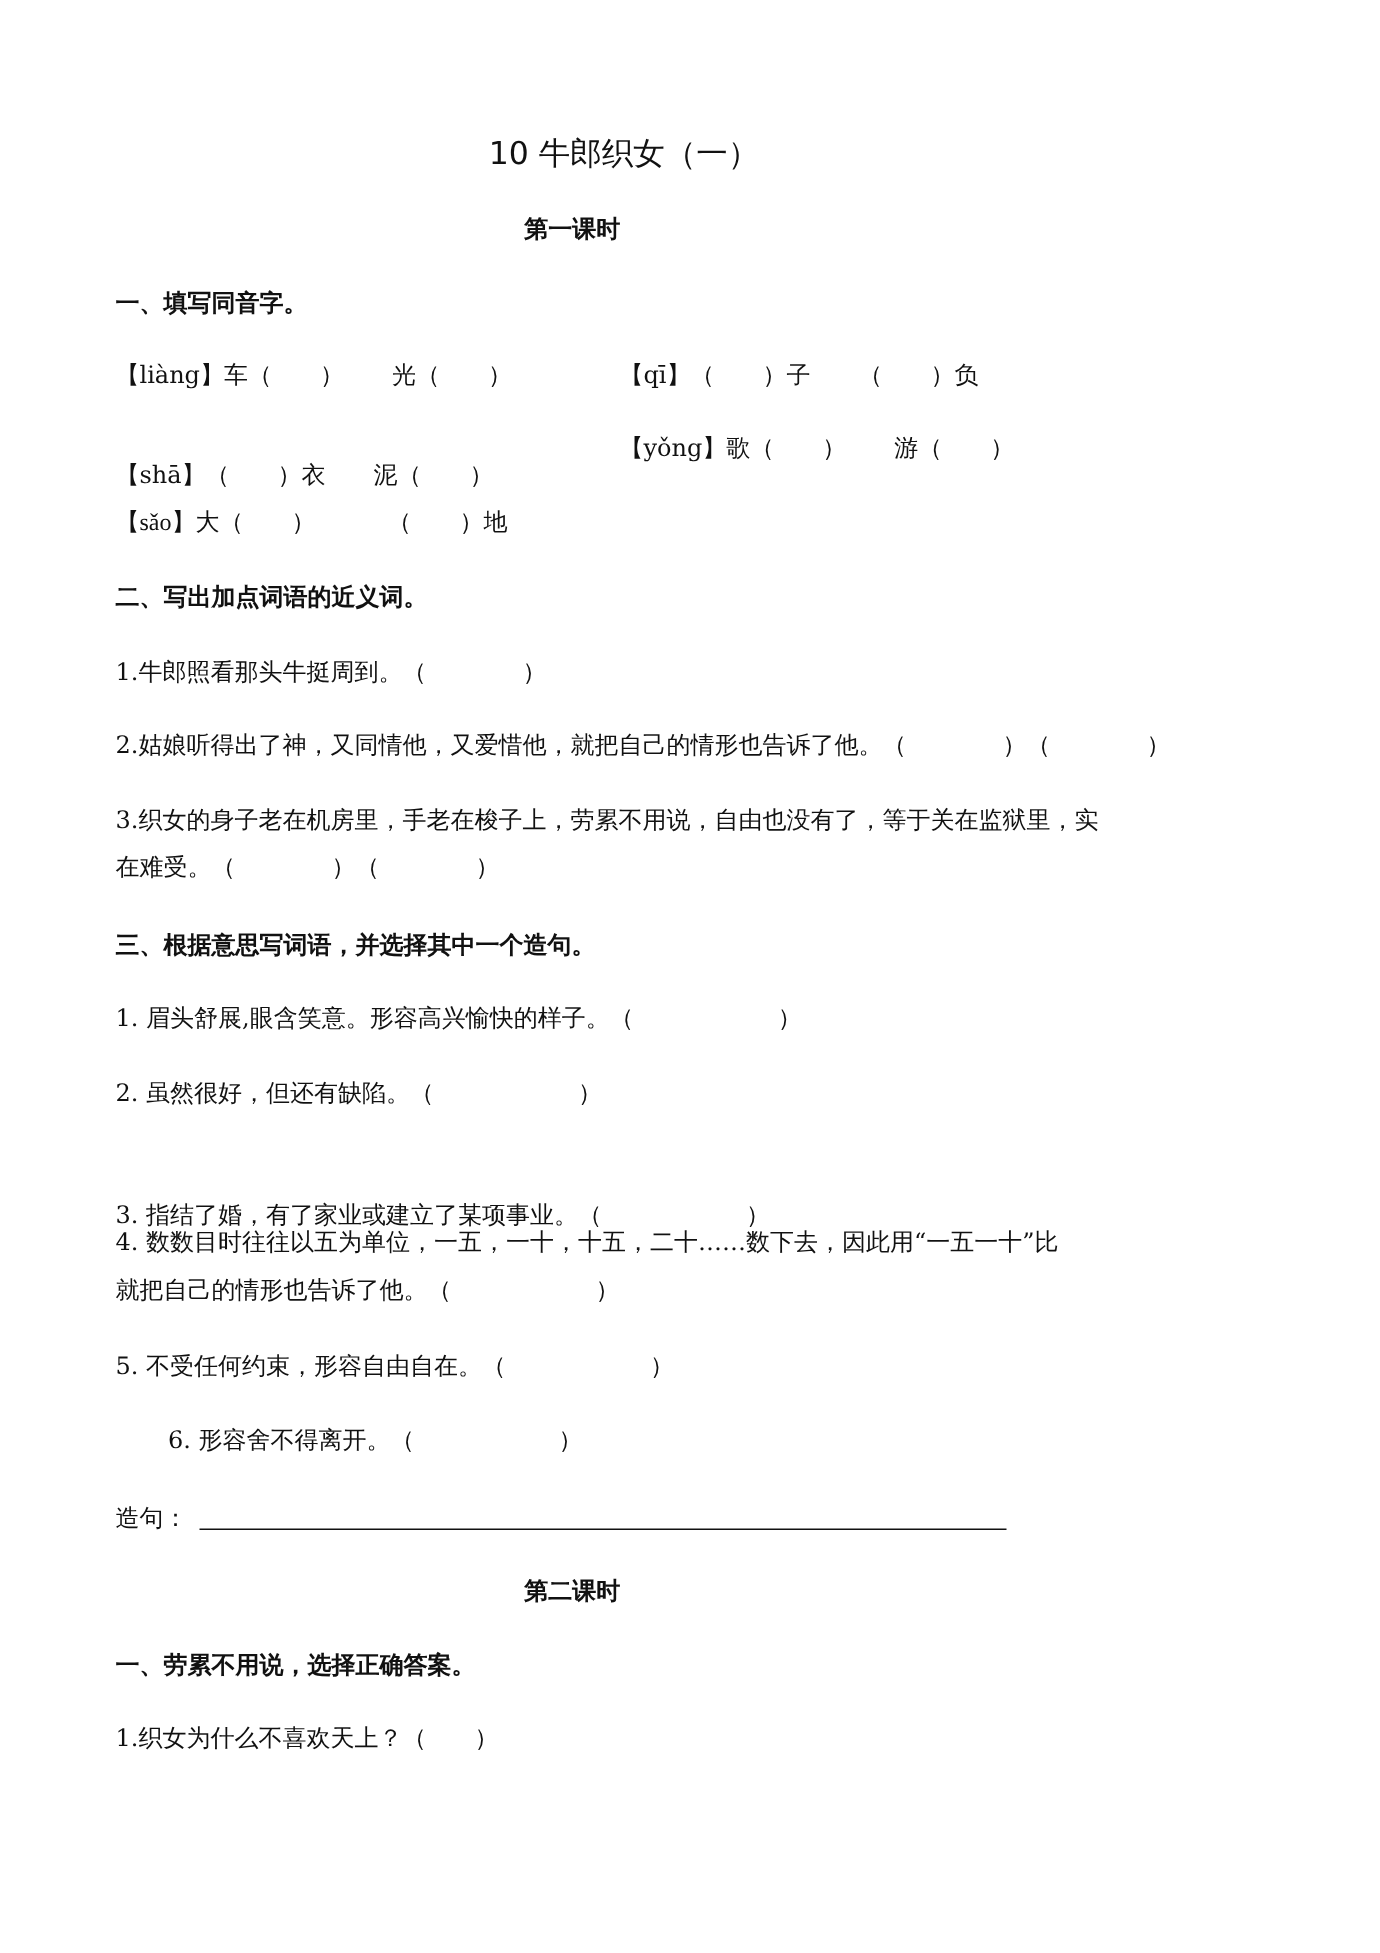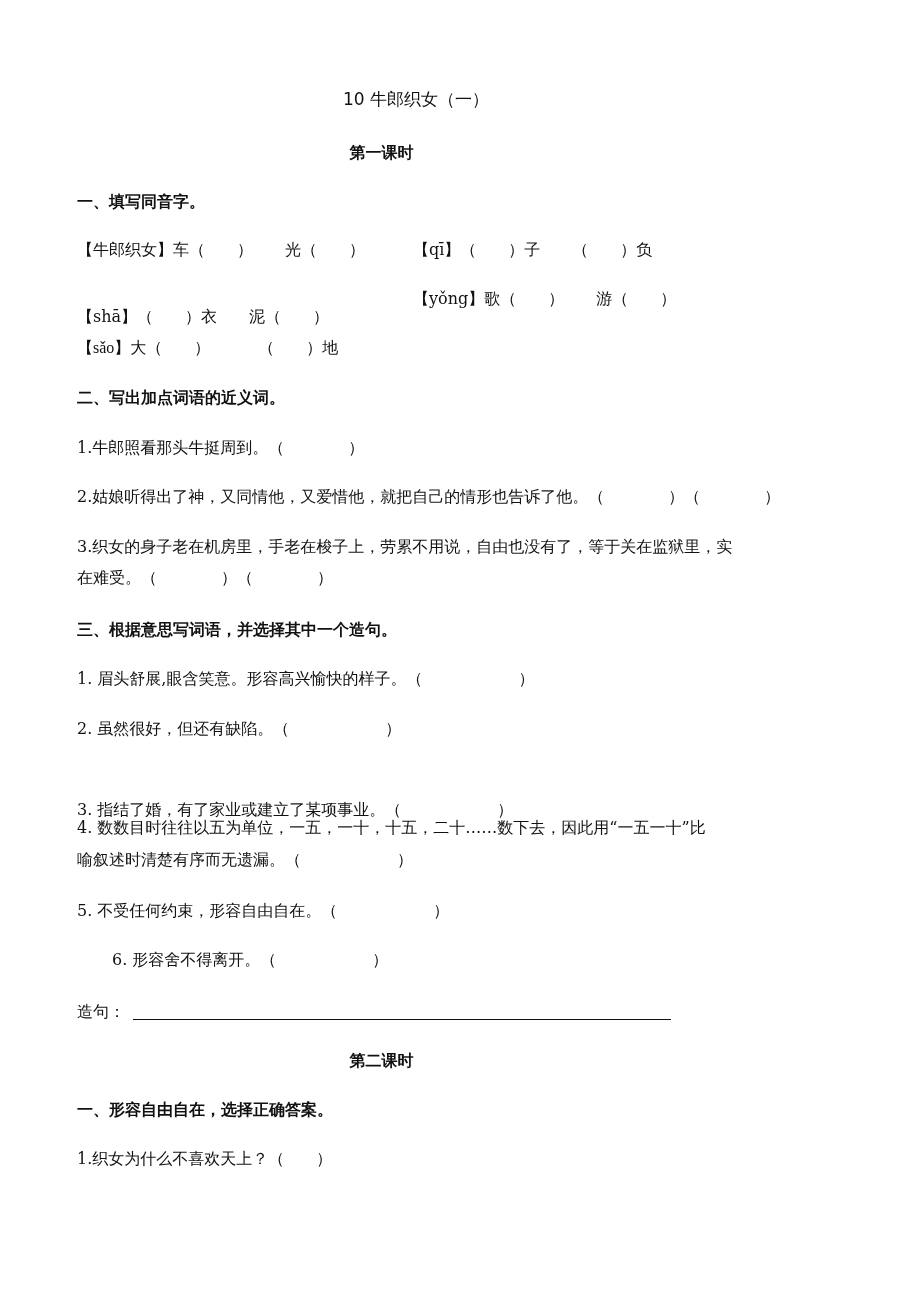--- a/index.html
+++ b/index.html
@@ -1,63 +1,63 @@
 <!DOCTYPE html>
 <html><head>
   <meta charset="utf-8">
   <style>
     html, body { margin: 0; padding: 0; background: #ffffff; }
     body { width: 920px; height: 1302px; position: relative; overflow: hidden; color: #111; }
     .abs { position: absolute; white-space: nowrap; }
     .serif { font-family: "DejaVu Serif", "Liberation Serif", serif; font-size: 16px; }
     .sans { font-family: "DejaVu Sans", "Liberation Sans", sans-serif; }
-    .title { font-size: 17px; left: 0; width: 832px; text-align: center; top: 88px; }
+    .title { font-size: 21px; left: 0; width: 832px; text-align: center; top: 88px; }
     .lesson { font-size: 16px; font-weight: bold; left: 0; width: 763px; text-align: center; }
     .heading { font-size: 16px; font-weight: bold; left: 77px; }
     .line { left: 77px; }
     .ul { position: absolute; left: 133px; top: 1019px; width: 538px; border-bottom: 1px solid #111; height: 0; }
   </style>
 </head>
 <body>
 
 <div>
 
   <div class="abs sans title">10  牛郎织女（一）</div>
 
   <div class="abs sans lesson" style="top:143px;">第一课时</div>
 
   <div class="abs sans heading" style="top:192px;">一、填写同音字。</div>
 
-  <div class="abs serif line" style="top:240px;">【牛郎织女】车（　　）　　光（　　）</div>
+  <div class="abs serif line" style="top:240px;">【liàng】车（　　）　　光（　　）</div>
   <div class="abs serif" style="top:240px; left:413px;">【qī】（　　）子　　（　　）负</div>
 
   <div class="abs serif line" style="top:289px;margin-top:18px;">【shā】（　　）衣　　泥（　　）</div>
   <div class="abs serif" style="top:289px; left:413px;text-align:right;">【yǒng】歌（　　）　　游（　　）</div>
 
   <div class="abs serif line" style="top:338px;font-family:Liberation Serif, serif;">【sǎo】大（　　）　　　（　　）地</div>
 
   <div class="abs sans heading" style="top:388px;">二、写出加点词语的近义词。</div>
 
   <div class="abs serif line" style="top:438px;">1.牛郎照看那头牛挺周到。（　　　　）</div>
   <div class="abs serif line" style="top:487px;">2.姑娘听得出了神，又同情他，又爱惜他，就把自己的情形也告诉了他。（　　　　）（　　　　）</div>
   <div class="abs serif line" style="top:537px;">3.织女的身子老在机房里，手老在梭子上，劳累不用说，自由也没有了，等于关在监狱里，实</div>
   <div class="abs serif line" style="top:568px;">在难受。（　　　　）（　　　　）</div>
 
   <div class="abs sans heading" style="top:620px;">三、根据意思写词语，并选择其中一个造句。</div>
 
   <div class="abs serif line" style="top:669px;">1.  眉头舒展,眼含笑意。形容高兴愉快的样子。（　　　　　　）</div>
   <div class="abs serif line" style="top:719px;">2.  虽然很好，但还有缺陷。（　　　　　　）</div>
   <div class="abs serif line" style="top:800px;">3.  指结了婚，有了家业或建立了某项事业。（　　　　　　）</div>
   <div class="abs serif line" style="top:818px;">4.    数数目时往往以五为单位，一五，一十，十五，二十……数下去，因此用“一五一十”比</div>
-  <div class="abs serif line" style="top:850px;">喻叙述时清楚有序而无遗漏。（　　　　　　）</div>
+  <div class="abs serif line" style="top:850px;">就把自己的情形也告诉了他。（　　　　　　）</div>
   <div class="abs serif line" style="top:901px;">5.  不受任何约束，形容自由自在。（　　　　　　）</div>
   <div class="abs serif line" style="top:950px;margin-left:35px;">6.  形容舍不得离开。（　　　　　　）</div>
 
   <div class="abs serif line" style="top:1002px;">造句：</div>
   <div class="ul"></div>
 
   <div class="abs sans lesson" style="top:1051px;">第二课时</div>
 
-  <div class="abs sans heading" style="top:1100px;">一、形容自由自在，选择正确答案。</div>
+  <div class="abs sans heading" style="top:1100px;">一、劳累不用说，选择正确答案。</div>
 
   <div class="abs serif line" style="top:1149px;">1.织女为什么不喜欢天上？（　　）</div>
 
 </div>
 
 </body></html>

